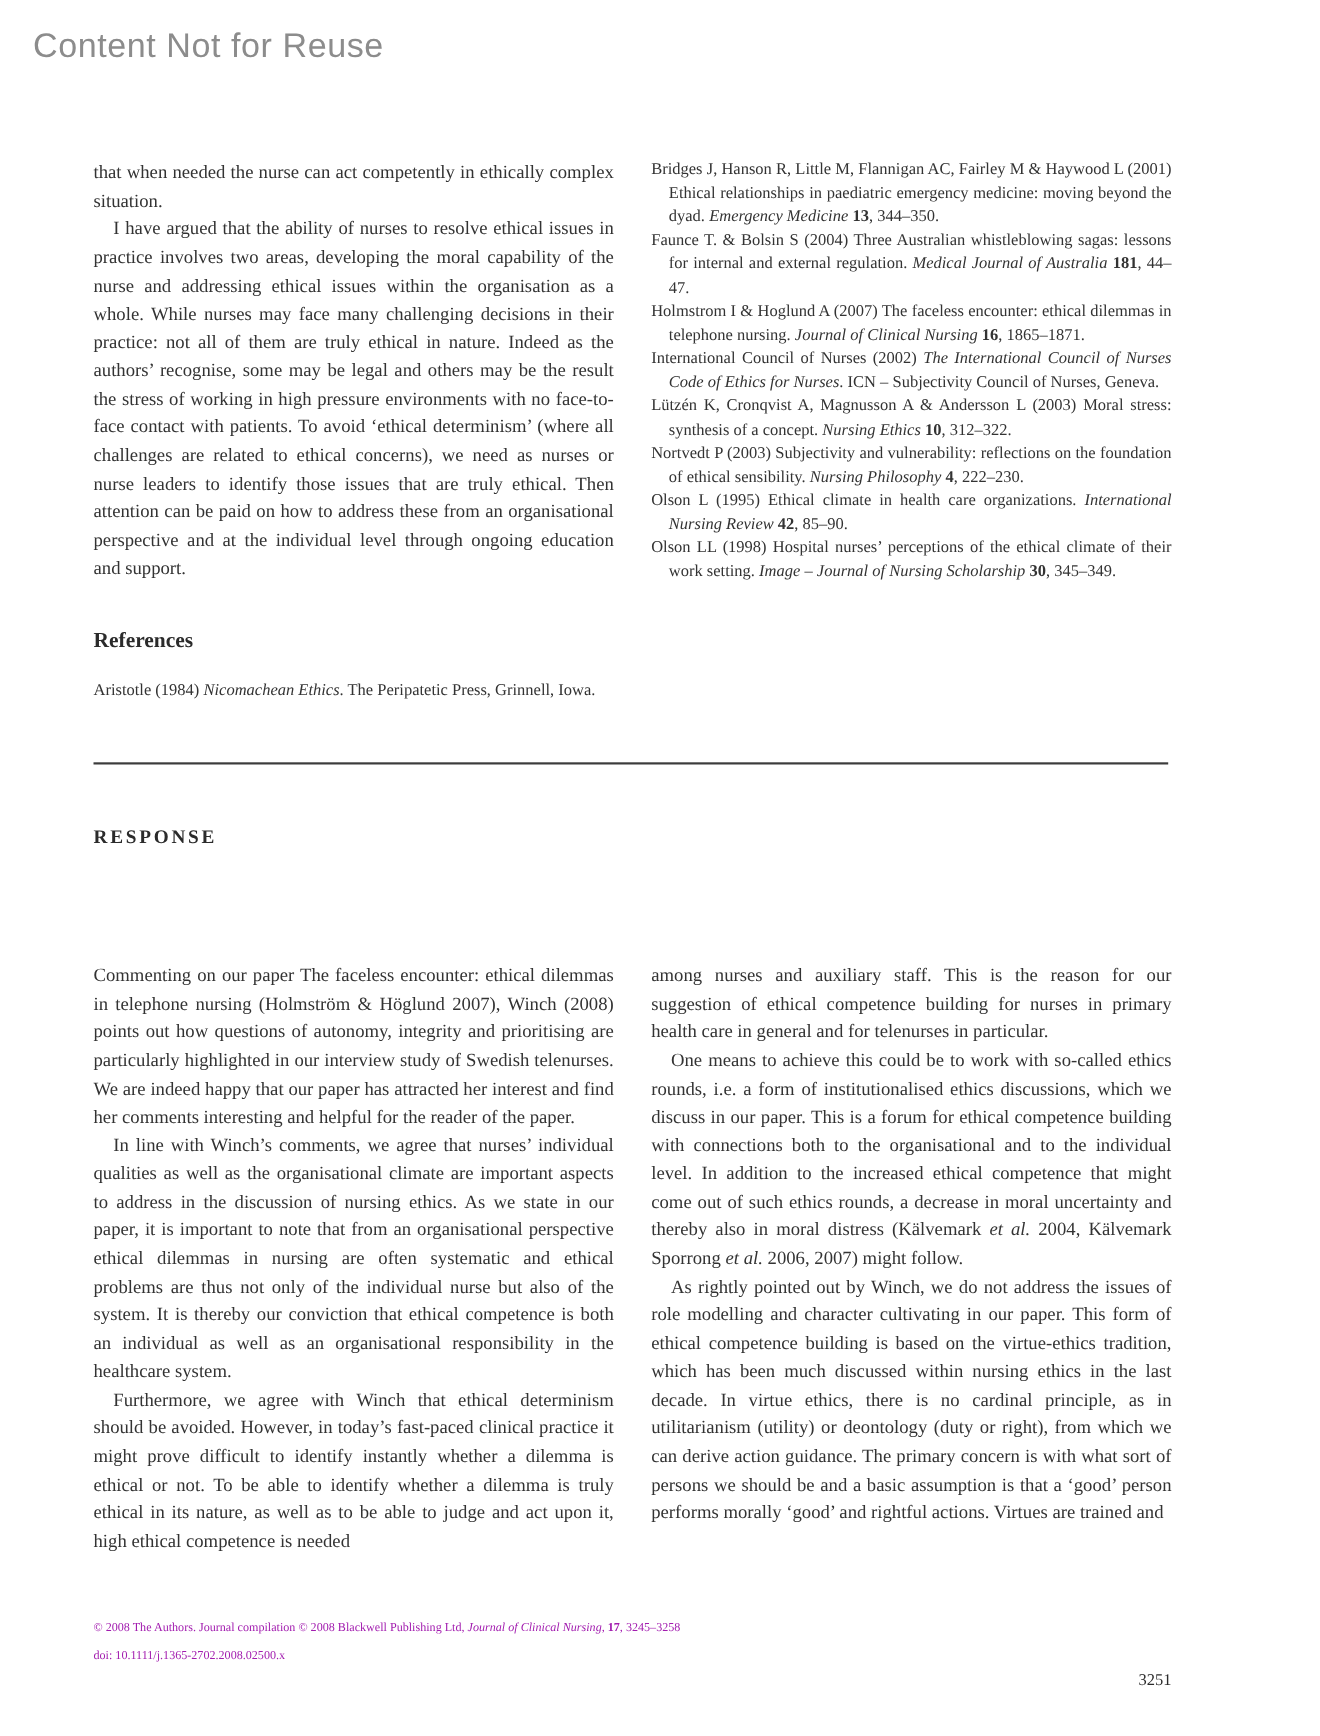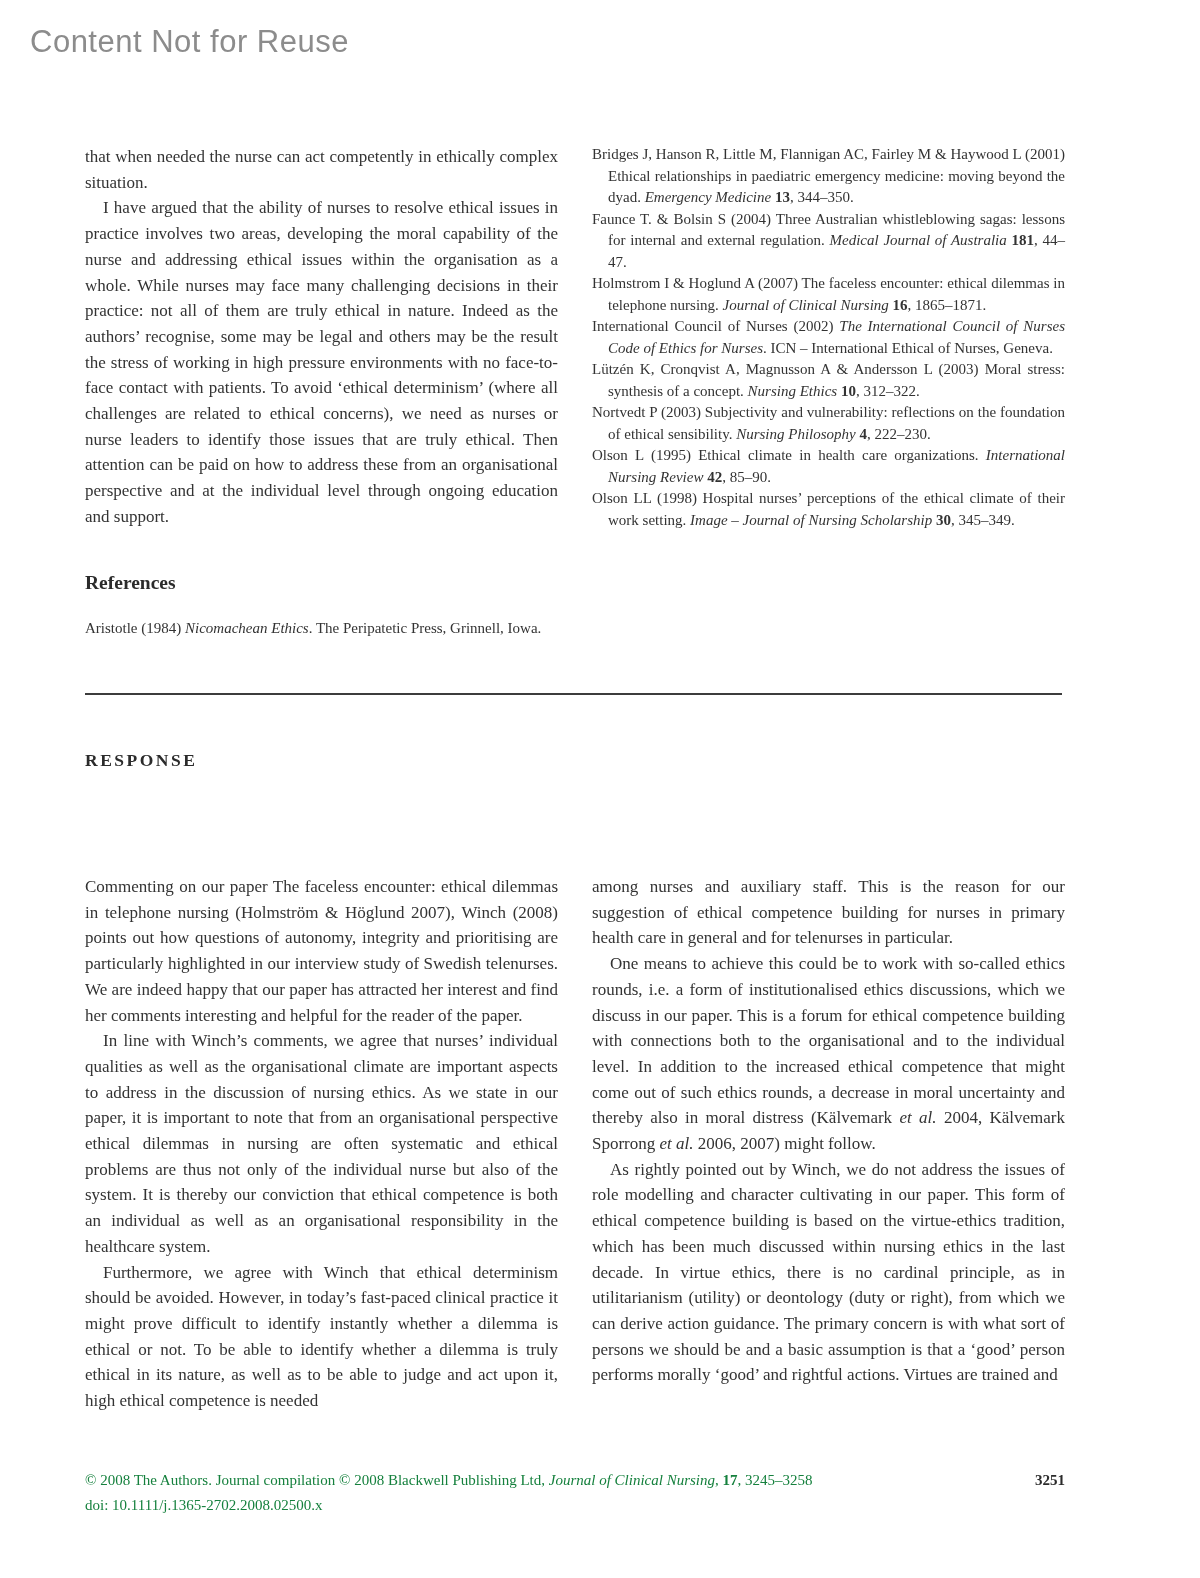--- a/index.html
+++ b/index.html
@@ -32,22 +32,22 @@
   .response-heading {
     position:absolute; top:750px; left:85px;
     font-size:17.5px; font-weight:bold; color:#2b2b2b;
     letter-spacing:2.5px; margin:0; line-height:20px;
   }
   .section-response { position:absolute; top:842px; left:85px; width:980px; }
   .footer {
     position:absolute; top:1468px; left:85px; width:980px;
     display:flex; justify-content:space-between; align-items:flex-start;
   }
-  .footer p { margin:0; font-size:15px; line-height:24.5px; color:#15803d; }
-  .page-num { font-size:15px; font-weight:bold; line-height:24.5px; color:#2b2b2b; }
+  .footer p { margin:0; font-size:11px; line-height:24.5px; color:#a21caf; }
+  .page-num { font-size:15px; font-weight:normal; line-height:24.5px; color:#2b2b2b;margin-top:48px; }
   .it { font-style:italic; }
   .bd { font-weight:bold; }
 </style>
 </head>
 <body>
 
 <div class="page">
 
   <div class="watermark">Content Not for Reuse</div>
 
@@ -56,21 +56,21 @@
       <div class="col">
         <p class="body">that when needed the nurse can act competently in ethically complex situation.</p>
         <p class="body indent">I have argued that the ability of nurses to resolve ethical issues in practice involves two areas, developing the moral capability of the nurse and addressing ethical issues within the organisation as a whole. While nurses may face many challenging decisions in their practice: not all of them are truly ethical in nature. Indeed as the authors’ recognise, some may be legal and others may be the result the stress of working in high pressure environments with no face-to-face contact with patients. To avoid ‘ethical determinism’ (where all challenges are related to ethical concerns), we need as nurses or nurse leaders to identify those issues that are truly ethical. Then attention can be paid on how to address these from an organisational perspective and at the individual level through ongoing education and support.</p>
         <h2 class="ref-heading">References</h2>
         <p class="ref"><span>Aristotle (1984) </span><span class="it">Nicomachean Ethics</span><span>. The Peripatetic Press, Grinnell, Iowa.</span></p>
       </div>
       <div class="col">
         <p class="ref"><span>Bridges J, Hanson R, Little M, Flannigan AC, Fairley M &amp; Haywood L (2001) Ethical relationships in paediatric emergency medicine: moving beyond the dyad. </span><span class="it">Emergency Medicine</span><span> </span><span class="bd">13</span><span>, 344–350.</span></p>
         <p class="ref"><span>Faunce T. &amp; Bolsin S (2004) Three Australian whistleblowing sagas: lessons for internal and external regulation. </span><span class="it">Medical Journal of Australia</span><span> </span><span class="bd">181</span><span>, 44–47.</span></p>
         <p class="ref"><span>Holmstrom I &amp; Hoglund A (2007) The faceless encounter: ethical dilemmas in telephone nursing. </span><span class="it">Journal of Clinical Nursing</span><span> </span><span class="bd">16</span><span>, 1865–1871.</span></p>
-        <p class="ref"><span>International Council of Nurses (2002) </span><span class="it">The International Council of Nurses Code of Ethics for Nurses</span><span>. ICN – International Ethical of Nurses, Geneva.</span></p>
+        <p class="ref"><span>International Council of Nurses (2002) </span><span class="it">The International Council of Nurses Code of Ethics for Nurses</span><span>. ICN – Subjectivity Council of Nurses, Geneva.</span></p>
         <p class="ref"><span>Lützén K, Cronqvist A, Magnusson A &amp; Andersson L (2003) Moral stress: synthesis of a concept. </span><span class="it">Nursing Ethics</span><span> </span><span class="bd">10</span><span>, 312–322.</span></p>
         <p class="ref"><span>Nortvedt P (2003) Subjectivity and vulnerability: reflections on the foundation of ethical sensibility. </span><span class="it">Nursing Philosophy</span><span> </span><span class="bd">4</span><span>, 222–230.</span></p>
         <p class="ref"><span>Olson L (1995) Ethical climate in health care organizations. </span><span class="it">International Nursing Review</span><span> </span><span class="bd">42</span><span>, 85–90.</span></p>
         <p class="ref"><span>Olson LL (1998) Hospital nurses’ perceptions of the ethical climate of their work setting. </span><span class="it">Image – Journal of Nursing Scholarship</span><span> </span><span class="bd">30</span><span>, 345–349.</span></p>
       </div>
     </div>
   </div>
 
   <hr class="divider">
 

